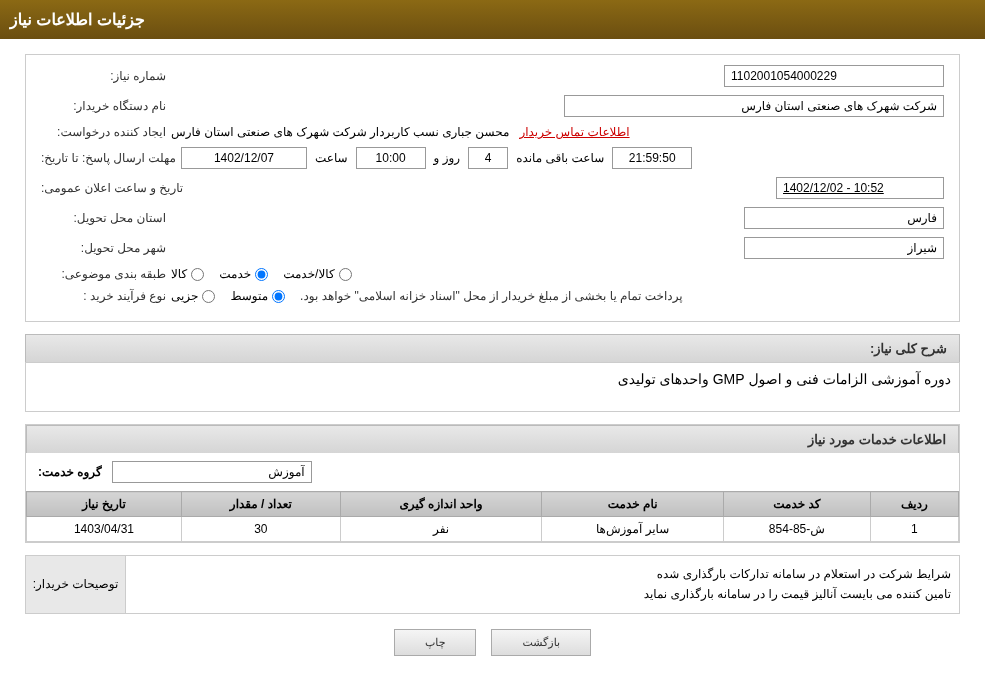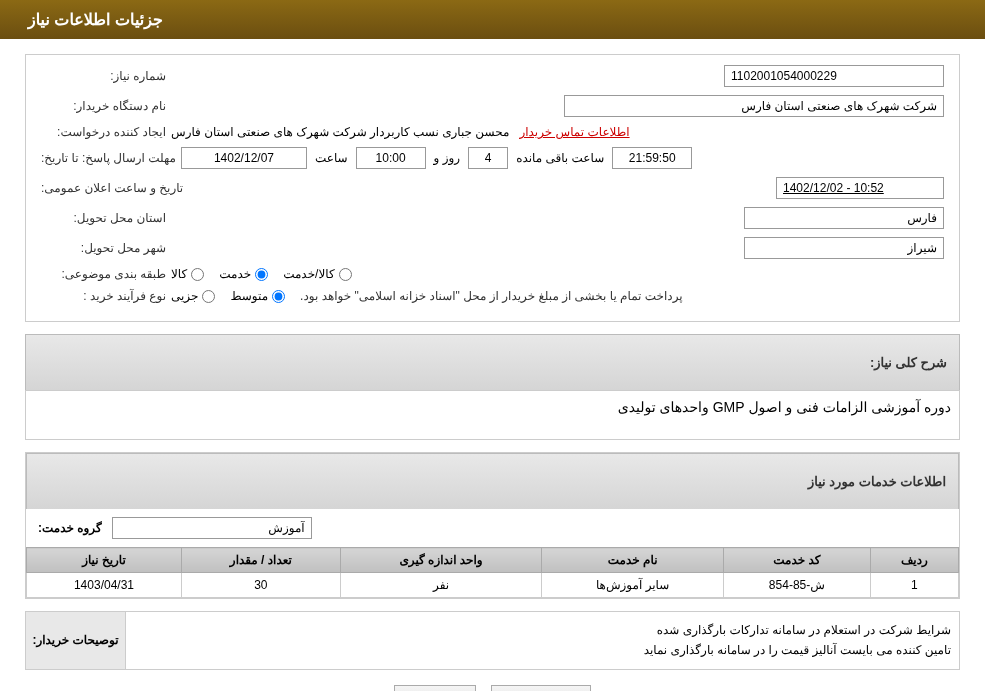--- a/index.html
+++ b/index.html
@@ -13,21 +13,21 @@
       width: 985px;
       min-height: 691px;
       background: #fff;
       margin: 0 auto;
       padding: 0;
     }
     .header-bar {
       background: linear-gradient(to bottom, #8B6914, #6B4E10);
       color: #fff;
       text-align: left;
-      padding: 10px 28px;
+      padding: 10px 10px;
       font-size: 16px;
       font-weight: bold;
       letter-spacing: 1px;
     }
     .main-content {
       padding: 15px 25px;
     }
     .info-section {
       border: 1px solid #ccc;
       margin-bottom: 12px;
@@ -101,21 +101,21 @@
       flex-direction: row-reverse;
       align-items: center;
     }
     .purchase-text {
       font-size: 12px;
       color: #333;
       margin-right: 10px;
     }
     .section-header {
       background: linear-gradient(to bottom, #e8e8e8, #d5d5d5);
-      padding: 20px 12px;
+      padding: 6px 12px;
       font-weight: bold;
       font-size: 13px;
       color: #333;
       text-align: right;
       border: 1px solid #bbb;
       border-bottom: none;
     }
     .desc-box {
       border: 1px solid #ccc;
       background: #fff;
@@ -161,21 +161,21 @@
       flex-direction: row-reverse;
       margin-bottom: 12px;
       border: 1px solid #ccc;
     }
     .buyer-notes-label {
       min-width: 100px;
       background: #e8e8e8;
       display: flex;
       align-items: center;
       justify-content: center;
-      font-weight: bold;
+      font-weight: normal;
       font-size: 12px;
       padding: 5px;
       border-right: 1px solid #ccc;
     }
     .buyer-notes-content {
       flex: 1;
       padding: 8px;
       font-size: 12px;
       text-align: right;
       line-height: 1.7;

